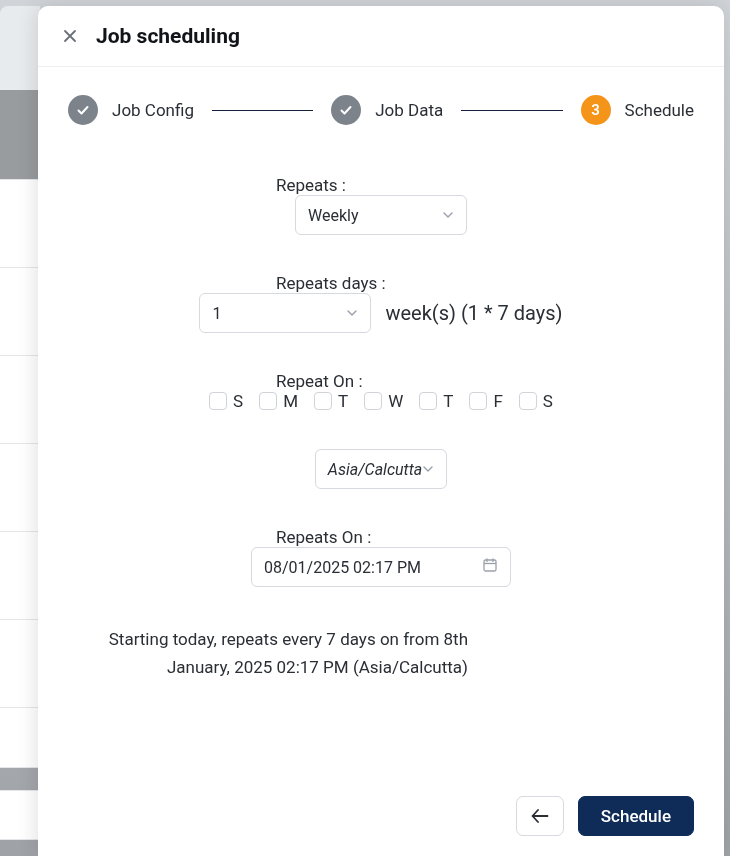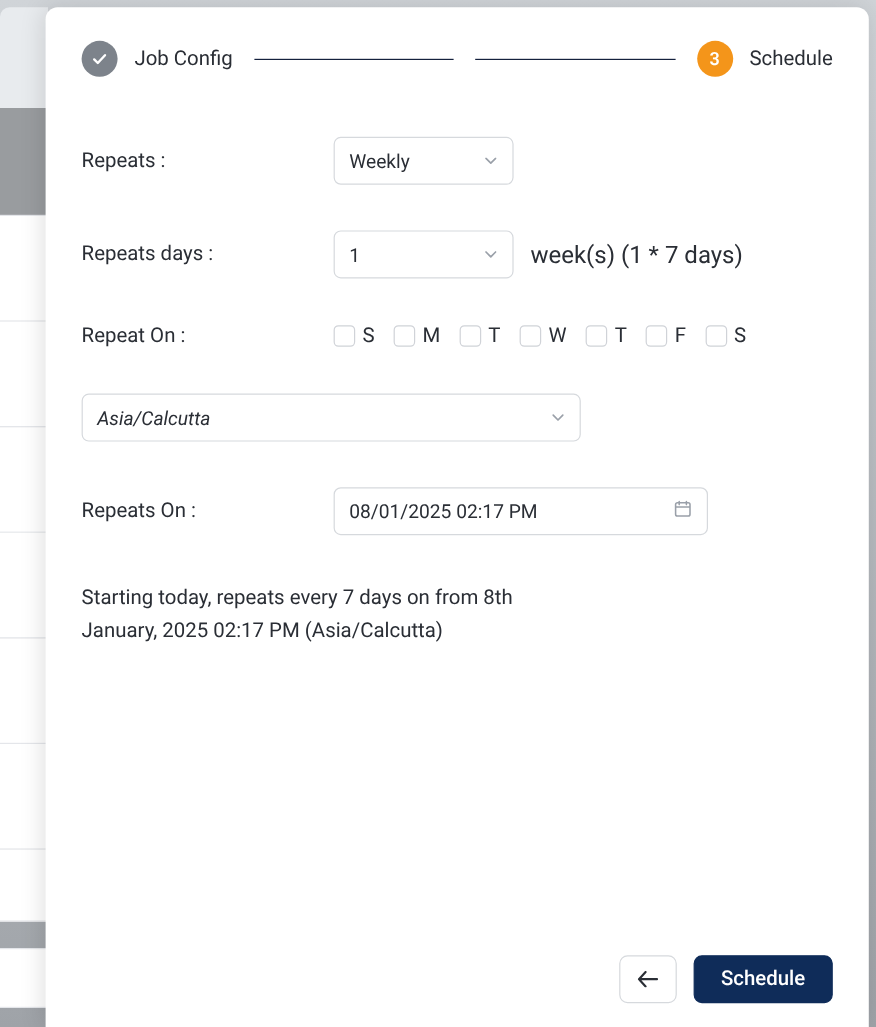--- a/index.html
+++ b/index.html
@@ -100,21 +100,21 @@
       background: #14213d;
       min-width: 40px;
     }
 
     
     .form-row {
       display: flex;
       align-items: flex-start;
       margin-bottom: 38px;
     }
-    .form-row.align-center { align-items: center; }
+    .form-row.align-center { align-items: center; flex-direction: column; }
     .form-label-col {
       width: 210px;
       flex-shrink: 0;
       font-size: 17px;
       color: #2a2e35;
       padding-top: 6px;
     }
     .form-row.align-center .form-label-col { padding-top: 0; }
     .form-control-col {
       flex: 1;
@@ -129,21 +129,21 @@
       justify-content: space-between;
       border: 1px solid #d6d9dd;
       border-radius: 6px;
       background: #fff;
       padding: 0 12px;
       height: 40px;
       cursor: pointer;
       font-size: 16px;
       color: #2a2e35;
     }
-    .select.w150 { width: 150px; }
+    .select.w150 { width: 172px; }
     .select.wfull { width: 100%; font-style: italic; }
     .chevron-down {
       width: 12px;
       height: 12px;
       display: inline-flex;
       align-items: center;
       justify-content: center;
       color: #9aa0a9;
     }
     .suffix-text {
@@ -176,21 +176,21 @@
 
     .datepicker {
       display: flex;
       align-items: center;
       justify-content: space-between;
       border: 1px solid #d6d9dd;
       border-radius: 6px;
       background: #fff;
       padding: 0 12px;
       height: 40px;
-      width: 312px;
+      width: 260px;
       cursor: pointer;
       font-size: 16px;
       color: #2a2e35;
     }
 
     .radios {
       display: flex;
       align-items: center;
       gap: 30px;
     }
@@ -276,33 +276,49 @@
   <div class="backdrop-row" style="top:356px;"></div>
   <div class="backdrop-row" style="top:444px;"></div>
   <div class="backdrop-row" style="top:532px;"></div>
   <div class="backdrop-row" style="top:620px;"></div>
   <div class="backdrop-row" style="top:708px; height:60px;"></div>
   <div class="backdrop-row" style="top:790px; height:50px; border-top:1px solid #e4e6ea;"></div>
 </div>
 
 <div class="modal">
 
+  <div class="modal-header">
+    <div class="close-btn">
+      <svg width="16" height="16" viewBox="0 0 16 16">
+          <path d="M3 3 L13 13 M13 3 L3 13" stroke="#6b7078" stroke-width="1.8" stroke-linecap="round"></path>
+        </svg>
+    </div>
+    <div class="modal-title">Job scheduling</div>
+  </div>
 
   <div class="modal-body">
 
     <div class="stepper">
       <div class="step">
         <div class="step-circle done">
           <svg width="14" height="14" viewBox="0 0 14 14">
               <path d="M2.5 7.5 L5.5 10.5 L11.5 4" stroke="#fff" stroke-width="2" fill="none" stroke-linecap="round" stroke-linejoin="round"></path>
             </svg>
         </div>
         <span class="step-label">Job Config</span>
       </div>
       <div class="step-line"></div>
+      <div class="step">
+        <div class="step-circle done">
+          <svg width="14" height="14" viewBox="0 0 14 14">
+              <path d="M2.5 7.5 L5.5 10.5 L11.5 4" stroke="#fff" stroke-width="2" fill="none" stroke-linecap="round" stroke-linejoin="round"></path>
+            </svg>
+        </div>
+        <span class="step-label">Job Data</span>
+      </div>
       <div class="step-line"></div>
       <div class="step">
         <div class="step-circle active">3</div>
         <span class="step-label">Schedule</span>
       </div>
     </div>
 
     <div class="form-row align-center">
       <div class="form-label-col">Repeats :</div>
       <div class="form-control-col">
@@ -393,21 +409,21 @@
                 <path d="M5 2 V4.5 M11 2 V4.5" stroke="#9aa0a9" stroke-width="1.3" stroke-linecap="round"></path>
               </svg>
           </span>
         </div>
       </div>
     </div>
 
 
     <div class="form-row">
       <div class="form-control-col">
-        <div class="summary-text" style="max-width:400px;">Starting today, repeats every 7 days on from 8th January, 2025 02:17 PM (Asia/Calcutta)</div>
+        <div class="summary-text" style="max-width:400px;text-align:right;">Starting today, repeats every 7 days on from 8th January, 2025 02:17 PM (Asia/Calcutta)</div>
       </div>
     </div>
 
   </div>
 
   <div class="modal-footer">
     <div class="btn secondary icon-only">
       <svg width="18" height="14" viewBox="0 0 18 14">
           <path d="M7 1 L1.5 7 L7 13 M1.5 7 H16.5" stroke="#2a2e35" stroke-width="1.8" fill="none" stroke-linecap="round" stroke-linejoin="round"></path>
         </svg>

